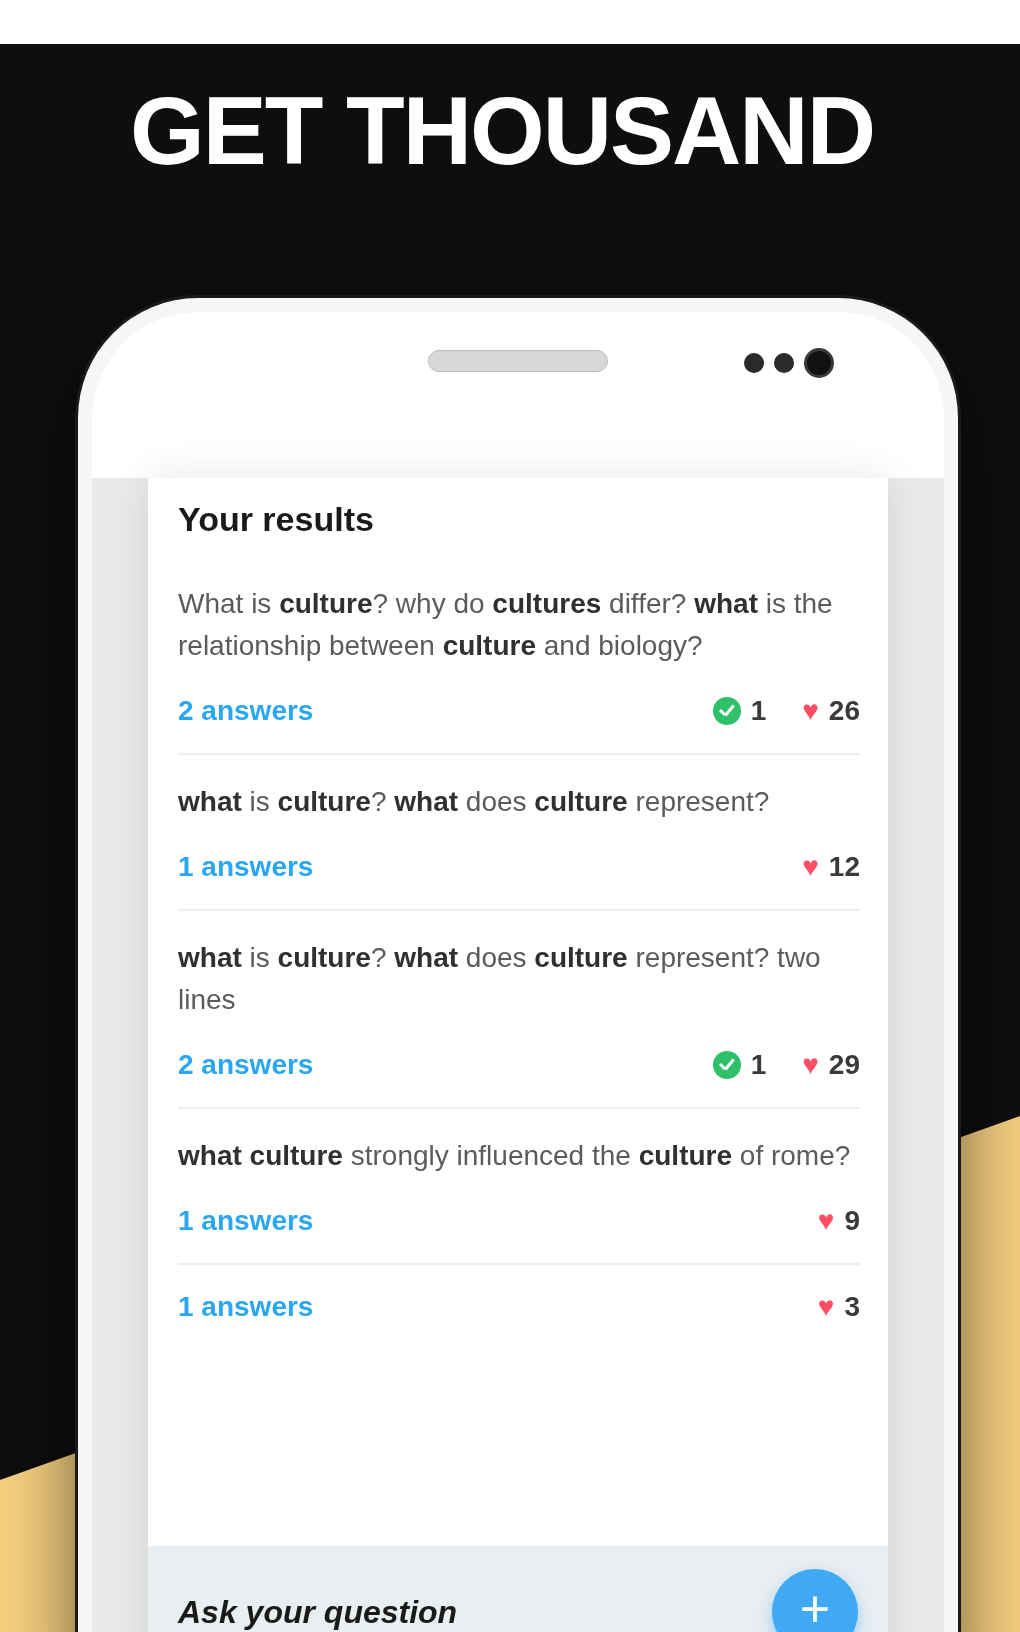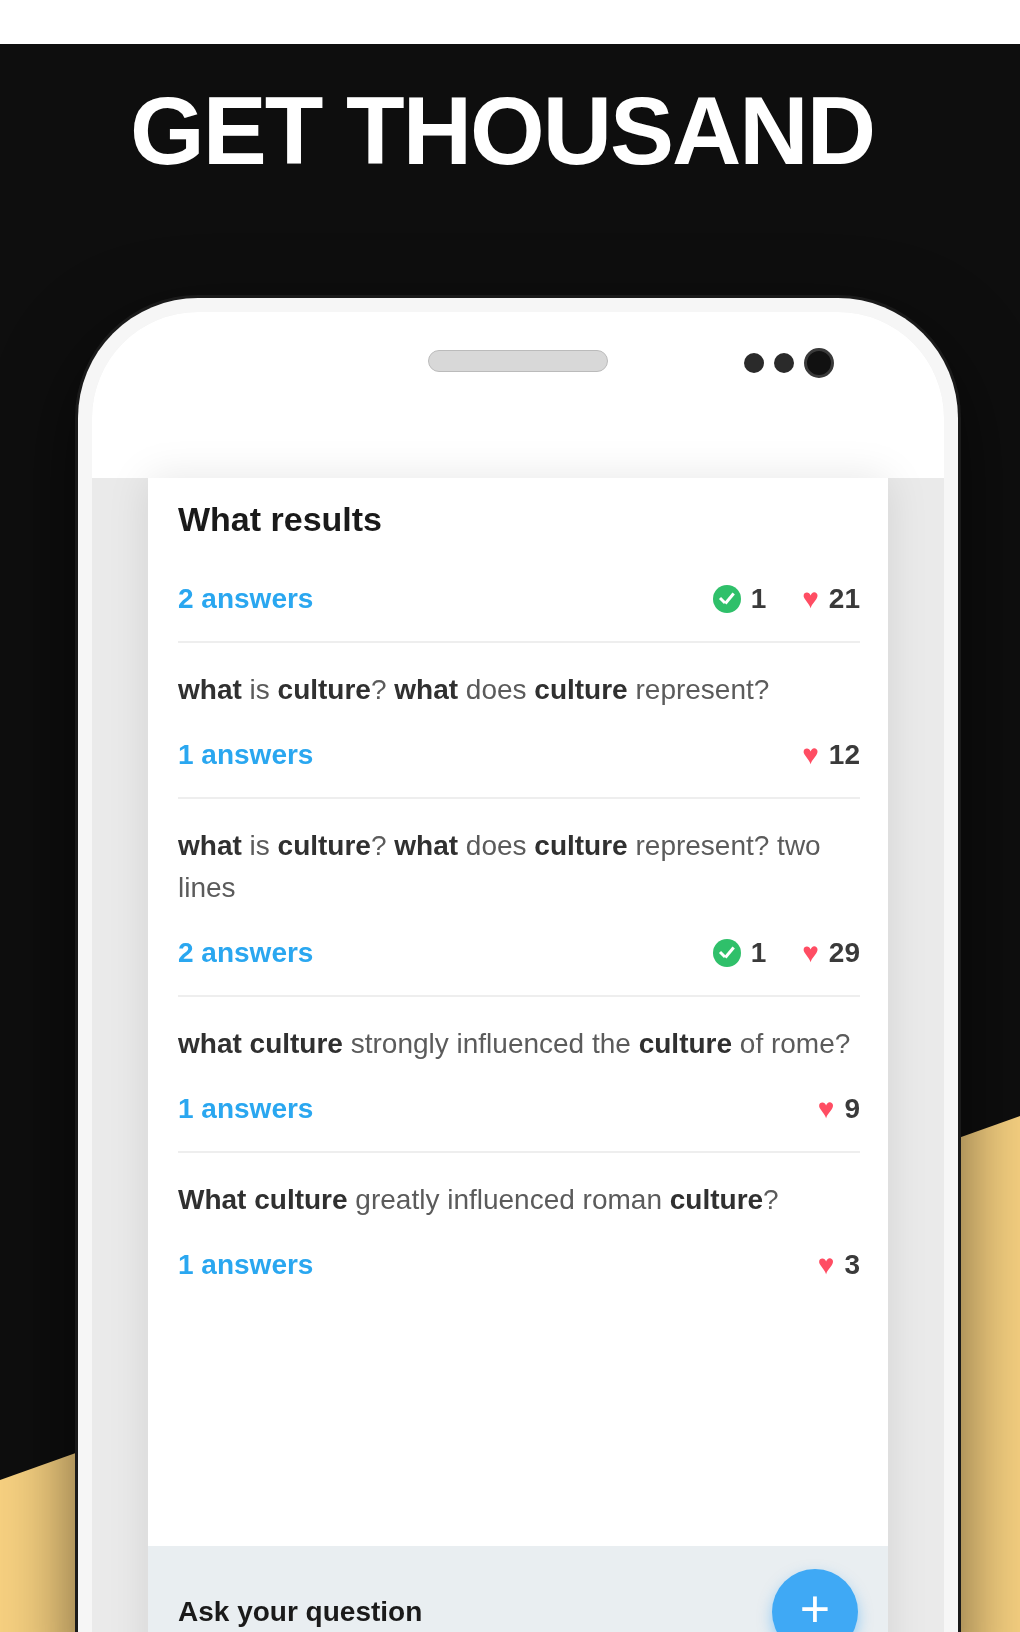--- a/index.html
+++ b/index.html
@@ -123,21 +123,21 @@
   .verified-badge::after  { width: 13px; height: 3px; transform: rotate(-50deg); left:10px; top:12px; }
   .heart-icon { color:#ff4d63; font-size: 28px; line-height:1; }
   .ask-bar {
     position: absolute;
     left:0; right:0; bottom:0;
     height: 132px;
     background: #e9eef1;
     display:flex; align-items:center;
     padding: 0 30px;
   }
-  .ask-text { font-size: 28px; font-weight:700; color:#1a1a1a; }
+  .ask-text { font-size: 32px; font-weight:700; color:#1a1a1a;font-style:italic; }
   .fab {
     margin-left:auto;
     width: 86px; height:86px;
     background:#3fa9f5;
     border-radius:50%;
     display:flex; align-items:center; justify-content:center;
     box-shadow: 0 6px 14px rgba(63,169,245,0.5);
   }
   .fab-plus {
     color:#fff; font-size:52px; font-weight:400; line-height:1;
@@ -161,34 +161,35 @@
         <div class="sensors">
           <div class="sensor-dot"></div>
           <div class="sensor-dot"></div>
           <div class="camera"></div>
         </div>
       </div>
       <div class="status-bar"></div>
 
       <div class="screen">
         <div class="content">
-          <div class="your-results">What results</div>
+          <div class="your-results">Your results</div>
 
           <div id="items-mount">
               <div class="result">
+                <div class="qtext">What is <b>culture</b>? why do <b>cultures</b> differ? <b>what</b> is the relationship between <b>culture</b> and biology?</div>
                 <div class="row">
                   <span class="answers-link">2 answers</span>
                   <span class="spacer"></span>
                   <span class="stat">
                     <span class="verified-badge"></span>
                     <span>1</span>
                   </span>
                   <span class="stat">
                     <span class="heart-icon">♥</span>
-                    <span>21</span>
+                    <span>26</span>
                   </span>
                 </div>
               </div>
               <div class="result">
                 <div class="qtext"><b>what</b> is <b>culture</b>? <b>what</b> does <b>culture</b> represent?</div>
                 <div class="row">
                   <span class="answers-link">1 answers</span>
                   <span class="spacer"></span>
                   <span class="stat">
                     <span class="heart-icon">♥</span>
@@ -216,21 +217,20 @@
                 <div class="row">
                   <span class="answers-link">1 answers</span>
                   <span class="spacer"></span>
                   <span class="stat">
                     <span class="heart-icon">♥</span>
                     <span>9</span>
                   </span>
                 </div>
               </div>
               <div class="result">
-                <div class="qtext"><b>What culture</b> greatly influenced roman <b>culture</b>?</div>
                 <div class="row">
                   <span class="answers-link">1 answers</span>
                   <span class="spacer"></span>
                   <span class="stat">
                     <span class="heart-icon">♥</span>
                     <span>3</span>
                   </span>
                 </div>
               </div>
             </div>

